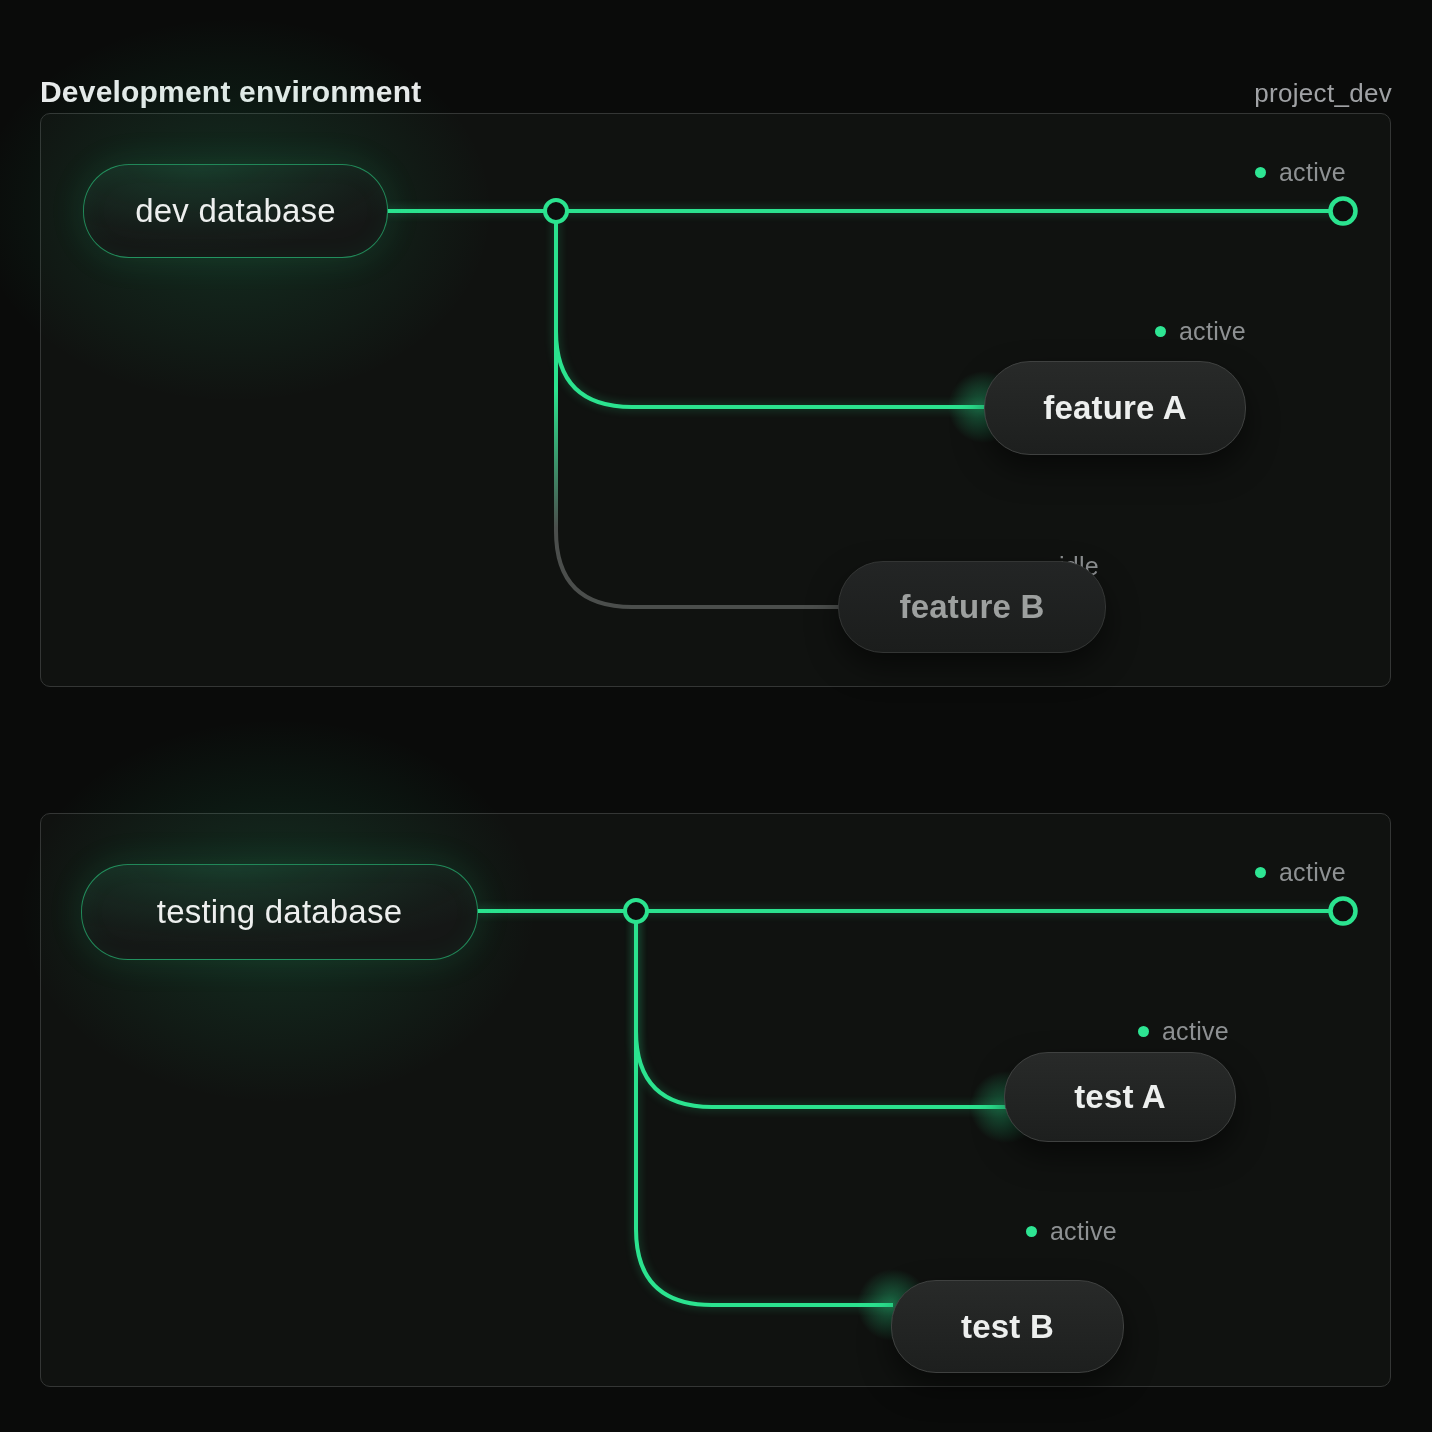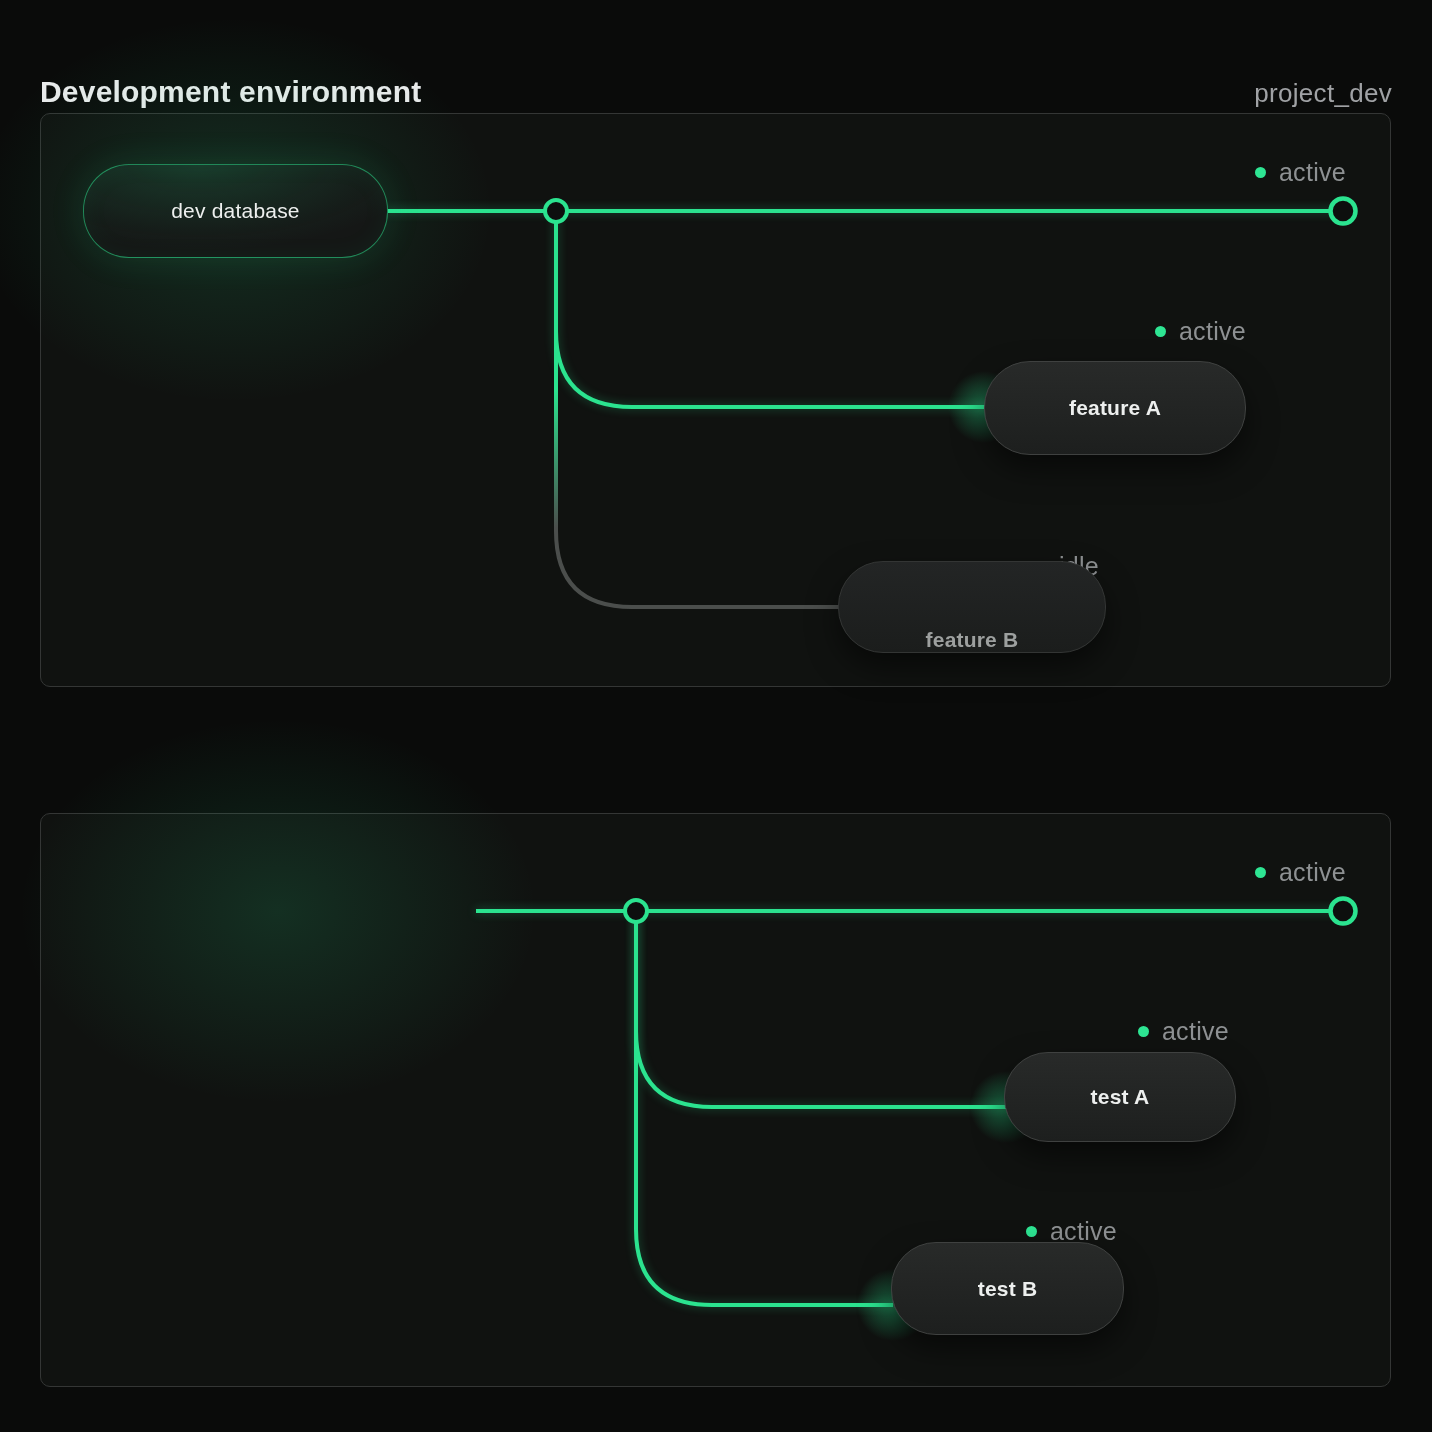--- a/index.html
+++ b/index.html
@@ -34,38 +34,37 @@
   .node-end{stroke-width:4.5;}
 
   
   .glow{position:absolute;pointer-events:none;}
   .glow-root{width:700px;height:520px;background:radial-gradient(closest-side,rgba(43,227,143,.14),rgba(43,227,143,.045) 52%,rgba(43,227,143,0) 74%);}
   .glow-connector{width:96px;height:96px;background:radial-gradient(closest-side,rgba(43,227,143,.45),rgba(43,227,143,.12) 55%,rgba(43,227,143,0) 75%);}
 
   
   .pill{
     position:absolute;display:flex;align-items:center;justify-content:center;
-    font-size:21px;color:var(--pill-text,#edefee);letter-spacing:.2px;white-space:nowrap;
+    font-size:33px;color:var(--pill-text,#edefee);letter-spacing:.2px;white-space:nowrap;
   }
   .pill-root{
     background:radial-gradient(120% 150% at 38% 0%,rgba(43,227,143,.17),rgba(43,227,143,.03) 48%,rgba(0,0,0,0) 62%),#151716;
     border:1.5px solid rgba(43,227,143,.55);
     box-shadow:0 0 36px rgba(43,227,143,.12), inset 0 0 26px rgba(43,227,143,.05);
   }
   .pill-branch{
     background:linear-gradient(180deg,#282a29 0%,#1d1f1e 100%);
     border:1px solid #3f4140;
     box-shadow:0 14px 30px rgba(0,0,0,.5);
     font-weight:bold;
   }
   .pill-muted{
     background:linear-gradient(180deg,#232525 0%,#1b1d1c 100%);
     border:1px solid #333534;
     color:var(--muted-pill-text,#9da09f);
-    align-items:flex-end;
   }
 
   
   .status{position:absolute;display:flex;align-items:center;gap:13px;height:30px;font-size:25px;color:var(--status-text,#8e9193);letter-spacing:.3px;}
   .status-dot{width:11px;height:11px;border-radius:50%;flex:none;}
 </style>
 </head>
 <body>
 
 <div class="page">
@@ -126,36 +125,39 @@
     <div class="glow glow-connector" style="left:804px;top:443px;"></div>
 
     <svg width="1349" height="572" viewBox="0 0 1349 572">
       <path class="accent-line" d="M 595 97 L 595 415 Q 595 491 671 491 L 852 491"></path>
       <path class="accent-line" d="M 435 97 L 1302 97"></path>
       <path class="accent-line" d="M 595 97 L 595 217 Q 595 293 671 293 L 965 293"></path>
       <circle class="node" cx="595" cy="97" r="11"></circle>
       <circle class="node node-end" cx="1302" cy="97" r="12.5"></circle>
     </svg>
 
+    <div class="pill pill-root" style="left:40px;top:50px;width:395px;height:94px;border-radius:47px;">
+      <span>testing database</span>
+    </div>
 
     <div class="status" style="right:44px;top:43px;">
       <span class="status-dot" style="background: rgb(46, 229, 147);"></span>
       <span>active</span>
     </div>
 
     <div class="status" style="right:161px;top:202px;">
       <span class="status-dot" style="background: rgb(46, 229, 147);"></span>
       <span>active</span>
     </div>
     <div class="pill pill-branch" style="left:963px;top:238px;width:230px;height:88px;border-radius:44px;">
       <span>test A</span>
     </div>
 
     <div class="status" style="right:273px;top:402px;">
       <span class="status-dot" style="background: rgb(46, 229, 147);"></span>
       <span>active</span>
     </div>
-    <div class="pill pill-branch" style="left:850px;top:428px;width:231px;height:91px;border-radius:45px;">
+    <div class="pill pill-branch" style="left:850px;top:466px;width:231px;height:91px;border-radius:45px;">
       <span>test B</span>
     </div>
   </div>
 
 </div>
 
 </body></html>

